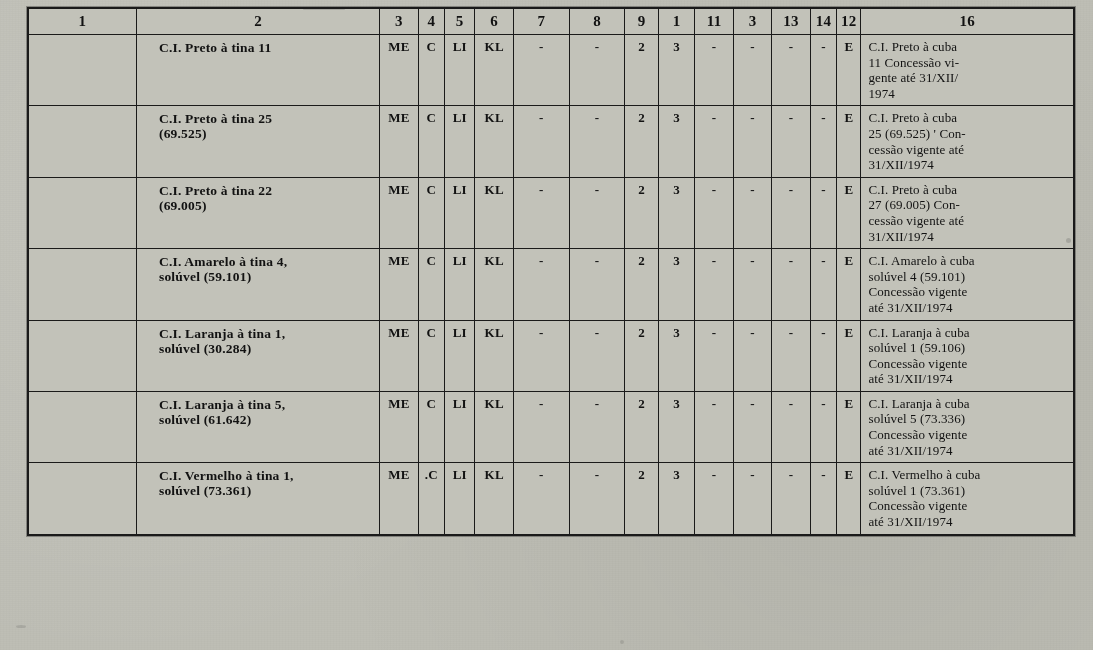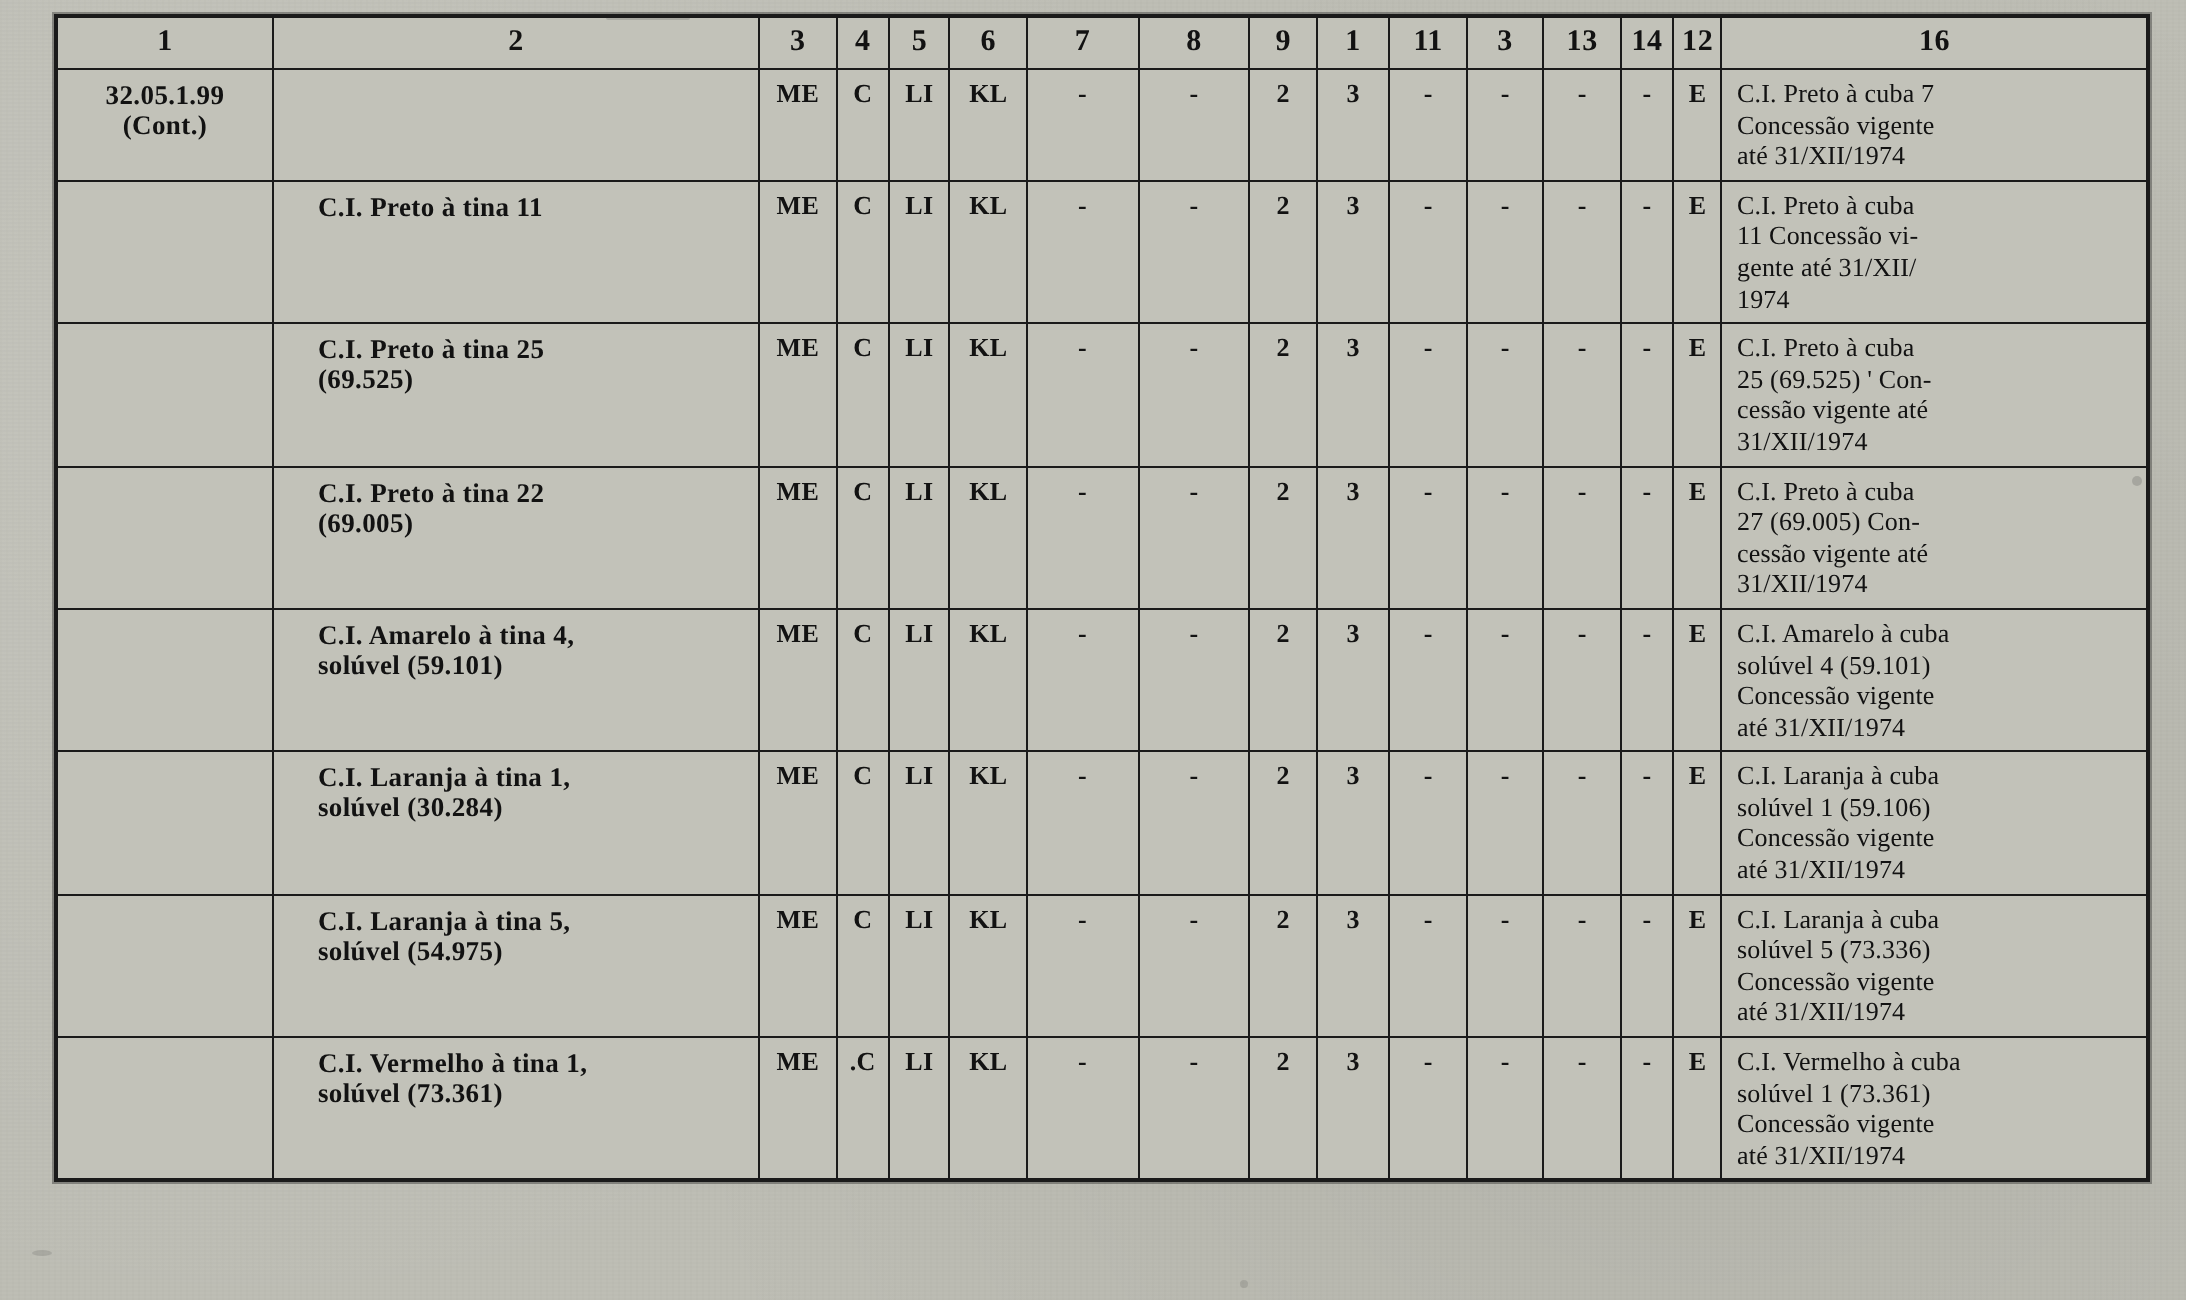--- a/index.html
+++ b/index.html
@@ -159,41 +159,20 @@
         <th>11</th>
         <th>3</th>
         <th>13</th>
         <th>14</th>
         <th>12</th>
         <th>16</th>
       </tr>
     </thead>
     <tbody>
       <tr>
-        <td class="code">32.05.1.99
-(Cont.)</td>
-        <td class="desc"></td>
-        <td class="mid">ME</td>
-        <td class="mid">C</td>
-        <td class="mid">LI</td>
-        <td class="mid">KL</td>
-        <td class="mid">-</td>
-        <td class="mid">-</td>
-        <td class="mid">2</td>
-        <td class="mid">3</td>
-        <td class="mid">-</td>
-        <td class="mid">-</td>
-        <td class="mid">-</td>
-        <td class="mid">-</td>
-        <td class="mid">E</td>
-        <td class="obs">C.I. Preto à cuba 7
-Concessão vigente
-até 31/XII/1974</td>
-      </tr>
-      <tr>
         <td class="code"></td>
         <td class="desc">C.I. Preto à tina 11</td>
         <td class="mid">ME</td>
         <td class="mid">C</td>
         <td class="mid">LI</td>
         <td class="mid">KL</td>
         <td class="mid">-</td>
         <td class="mid">-</td>
         <td class="mid">2</td>
         <td class="mid">3</td>
@@ -291,21 +270,21 @@
         <td class="mid">-</td>
         <td class="mid">E</td>
         <td class="obs">C.I. Laranja à cuba
 solúvel 1 (59.106)
 Concessão vigente
 até 31/XII/1974</td>
       </tr>
       <tr>
         <td class="code"></td>
         <td class="desc">C.I. Laranja à tina 5,
-solúvel (54.975)</td>
+solúvel (61.642)</td>
         <td class="mid">ME</td>
         <td class="mid">C</td>
         <td class="mid">LI</td>
         <td class="mid">KL</td>
         <td class="mid">-</td>
         <td class="mid">-</td>
         <td class="mid">2</td>
         <td class="mid">3</td>
         <td class="mid">-</td>
         <td class="mid">-</td>

